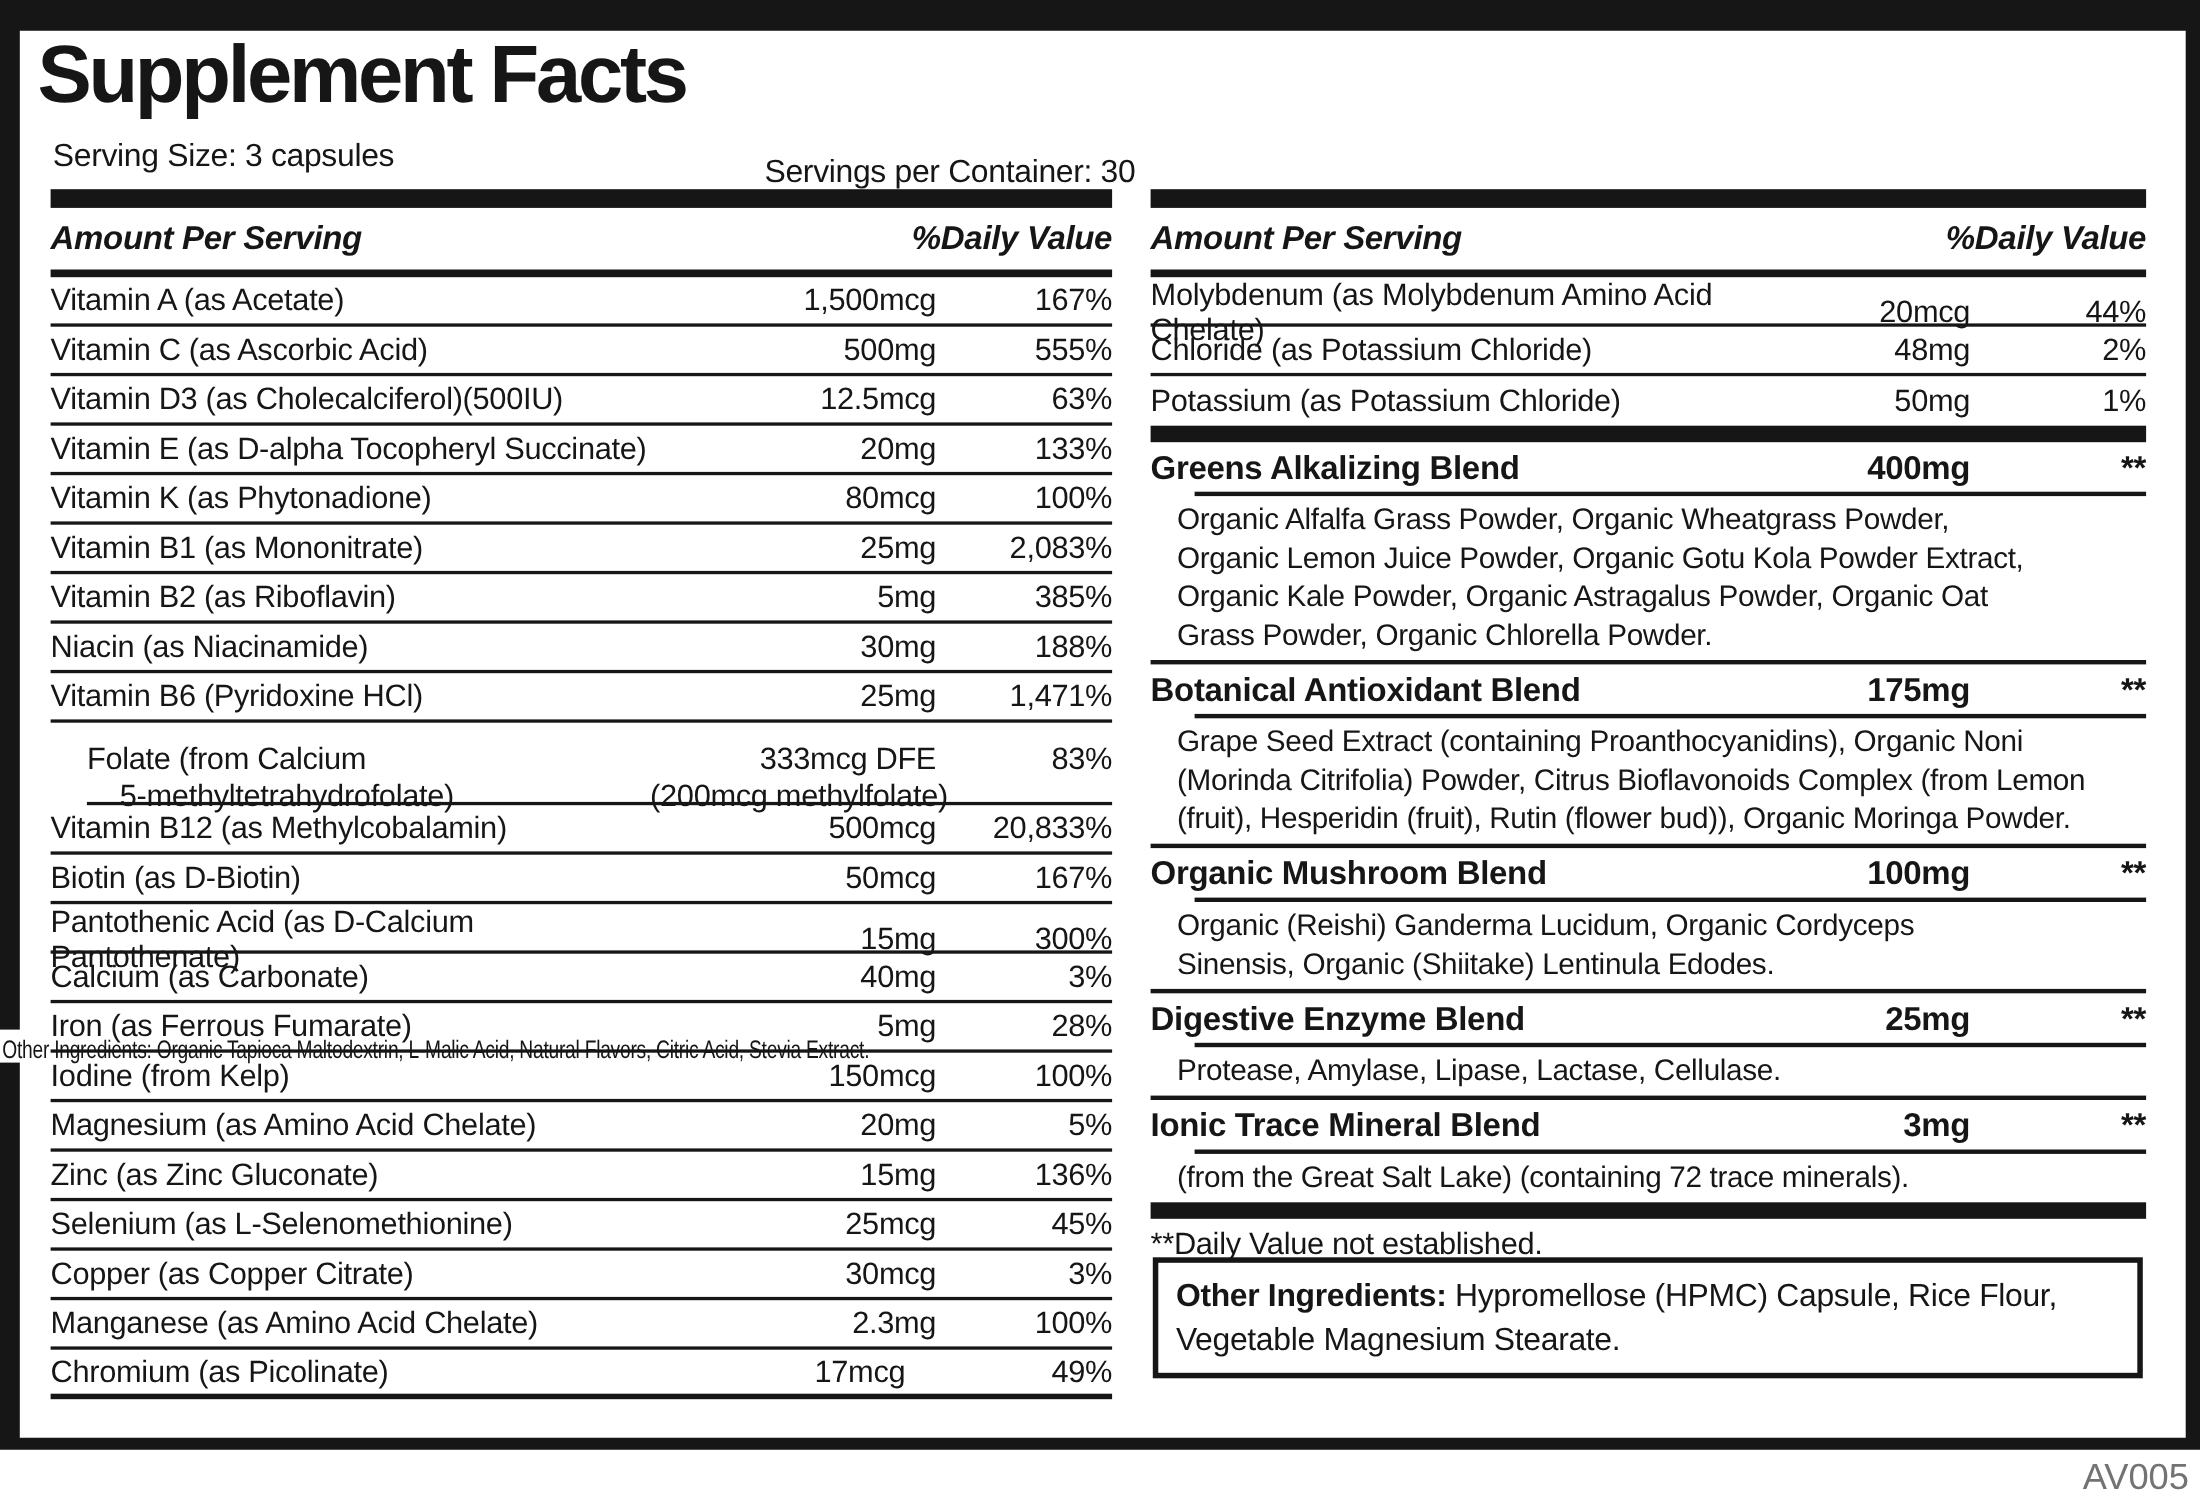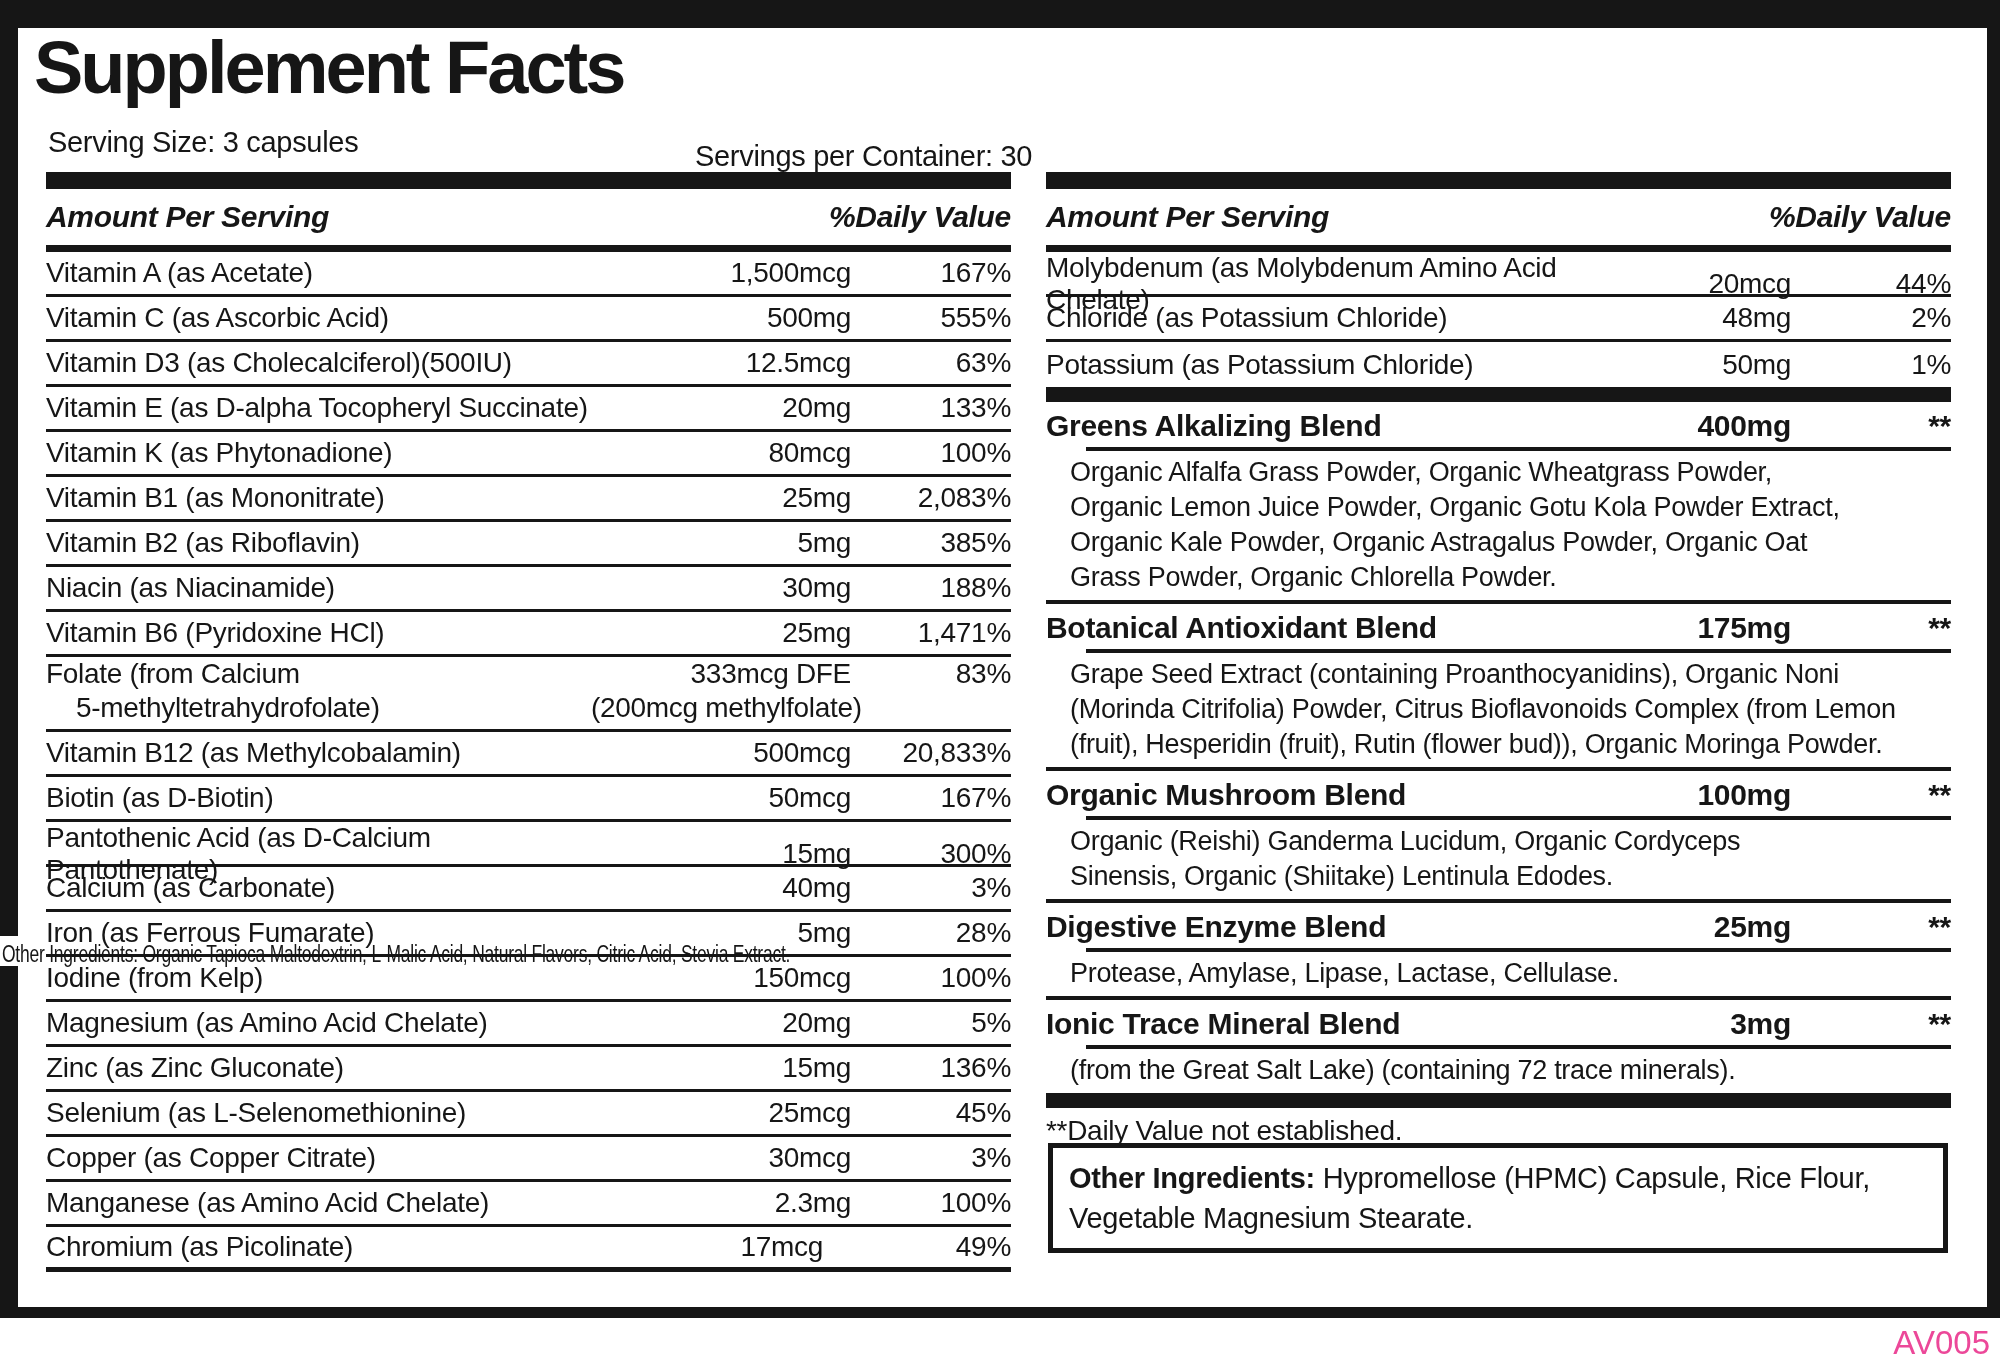--- a/index.html
+++ b/index.html
@@ -26,21 +26,21 @@
   .thick-bar{height:17px;background:#161616;}
   .tbl-header{display:flex;justify-content:space-between;align-items:center;
     height:56px;font-size:30px;font-weight:bold;border-bottom:7px solid #161616;font-style:italic;}
 
   .row{display:grid;grid-template-columns:1fr 260px 160px;align-items:center;
     height:45px;box-sizing:border-box;border-bottom:3px solid #161616;font-size:28px;}
   .col-right .row{grid-template-columns:1fr 170px 160px;}
   .row .name{white-space:pre-line;}
   .row .amt{text-align:right;white-space:pre;}
   .row .dv{text-align:right;}
-  .row.tall{height:75px;align-items:start;padding-top:0;line-height:34px;}
+  .row.tall{height:75px;align-items:start;padding-top:16px;line-height:34px;margin-left:33px;}
   #left-rows .row:last-child{border-bottom:5px solid #161616;gap:28px;}
   .col-right .row:last-child{border-bottom:none;}
 
   .thick-bar2{height:15px;background:#161616;}
   .blend + .blend{border-top:4px solid #161616;}
   .blend-hd{display:grid;grid-template-columns:1fr 170px 160px;
     font-size:30px;font-weight:bold;line-height:34px;padding:7px 0 4px;}
   .blend-hd .bamt,.blend-hd .bdv{text-align:right;}
   .blend-line{margin-left:40px;border-bottom:4px solid #161616;}
   .blend-desc{margin-left:24px;font-size:27px;line-height:35px;
@@ -48,21 +48,21 @@
   .footnote{font-size:28px;padding-top:7px;}
 
   .oi-box{position:absolute;left:1048px;top:1143px;width:900px;box-sizing:border-box;
     border:5px solid #161616;padding:10px 16px;font-size:29px;line-height:40px;z-index:3;}
   .oi-box b{letter-spacing:-0.3px;}
 
   .overlay-text{position:absolute;left:2px;top:941px;font-size:23px;white-space:nowrap;
     transform:scaleX(0.76);transform-origin:left center;z-index:4;}
 
   .code{position:absolute;left:1750px;top:1324px;width:240px;text-align:right;
-    font-size:33px;color:#ec4899;letter-spacing:0;z-index:3;}
+    font-size:33px;color:#737373;letter-spacing:0;z-index:3;}
 </style>
 </head>
 <body>
 
 <div class="sheet">
   <div class="frame"></div>
   <div class="frame-gap"></div>
 
   <div class="title">Supplement Facts</div>
   <div class="serving-size">Serving Size: 3 capsules</div>

